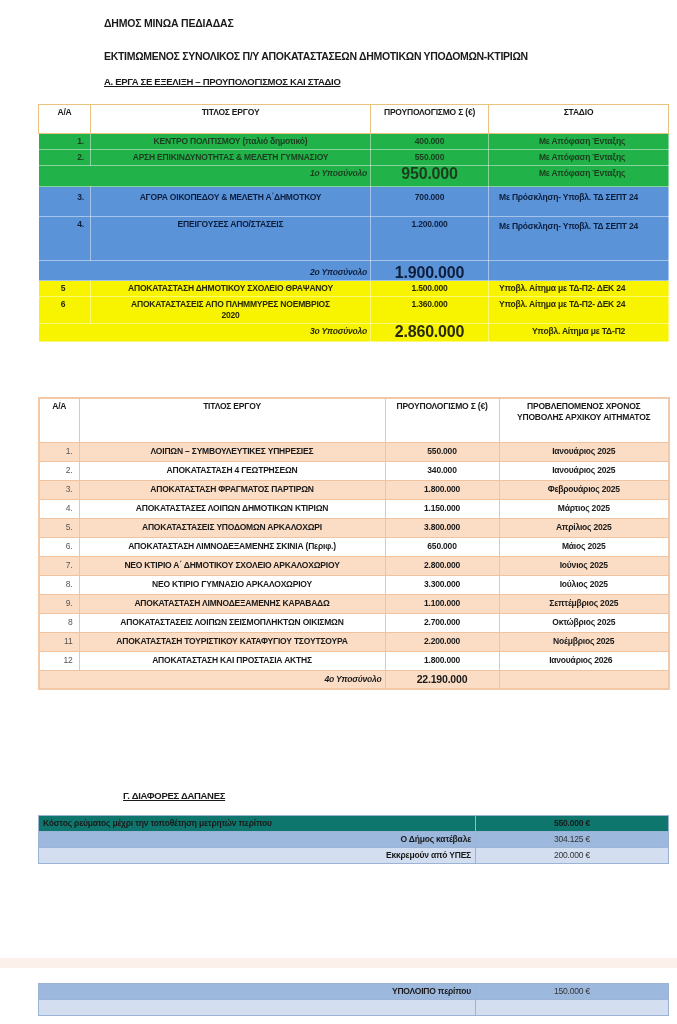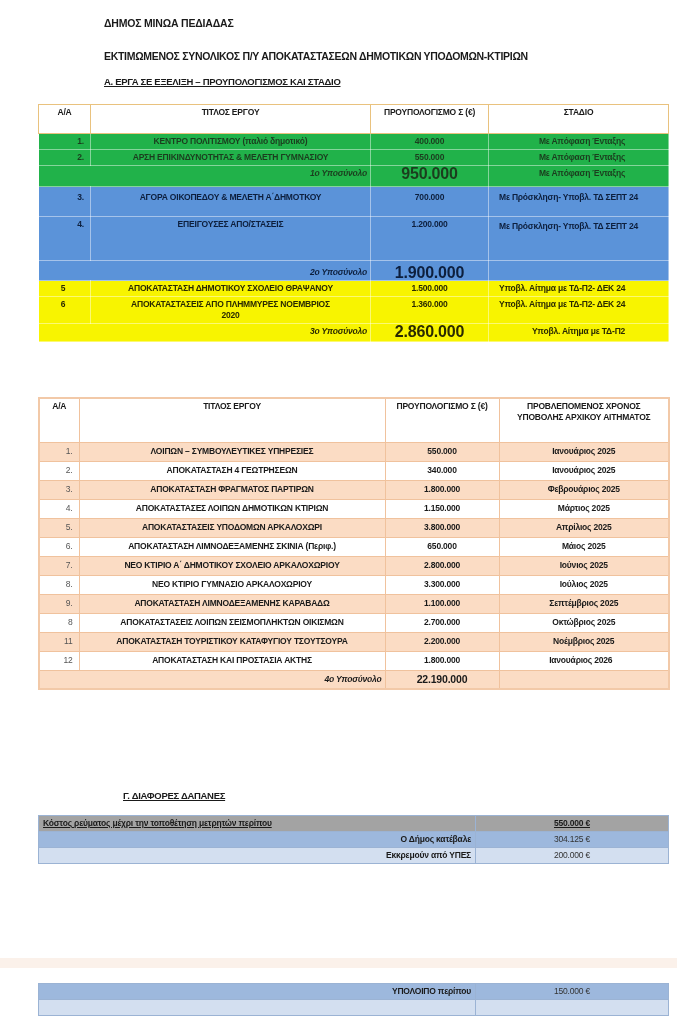--- a/index.html
+++ b/index.html
@@ -40,21 +40,21 @@
   #tableB tr.odd td { background: #fbdcc4; }
   #tableB tr.even td { background: #ffffff; }
   #tableB td.aa { text-align: right; padding-right: 6px; font-weight: normal; color: #555; }
   #tableB tr.total td { background: #fbdcc4; }
   #tableB td.lbl { text-align: right; font-style: italic; }
   #tableB td.val { font-size: 10.5px; }
 
   
   #tableC { left: 38px; top: 815px; width: 630px; border: 1px solid #8aa4c8; }
   #tableC td { border: 1px solid #9bb3d4; height: 16px; vertical-align: middle; font-size: 8.5px; padding: 1px 4px; }
-  #tableC tr.r1 td { background: #a3a3a3; text-decoration: underline; }
+  #tableC tr.r1 td { background: #0f766e; }
   #tableC tr.r2 td { background: #9db8dd; }
   #tableC tr.r3 td { background: #d3dff0; }
   #tableC td.lbl-left { text-align: left; }
   #tableC td.lbl-right { text-align: right; }
   #tableC td.val { text-align: center; font-weight: normal; color: #333; }
   #tableC tr.r1 td.val { font-weight: bold; color: #1a1a1a; }
 
   
   #tableD { left: 38px; top: 983px; width: 630px; border: 1px solid #8aa4c8; }
   #tableD td { border: 1px solid #9bb3d4; height: 16px; vertical-align: middle; font-size: 8.5px; padding: 1px 4px; }

